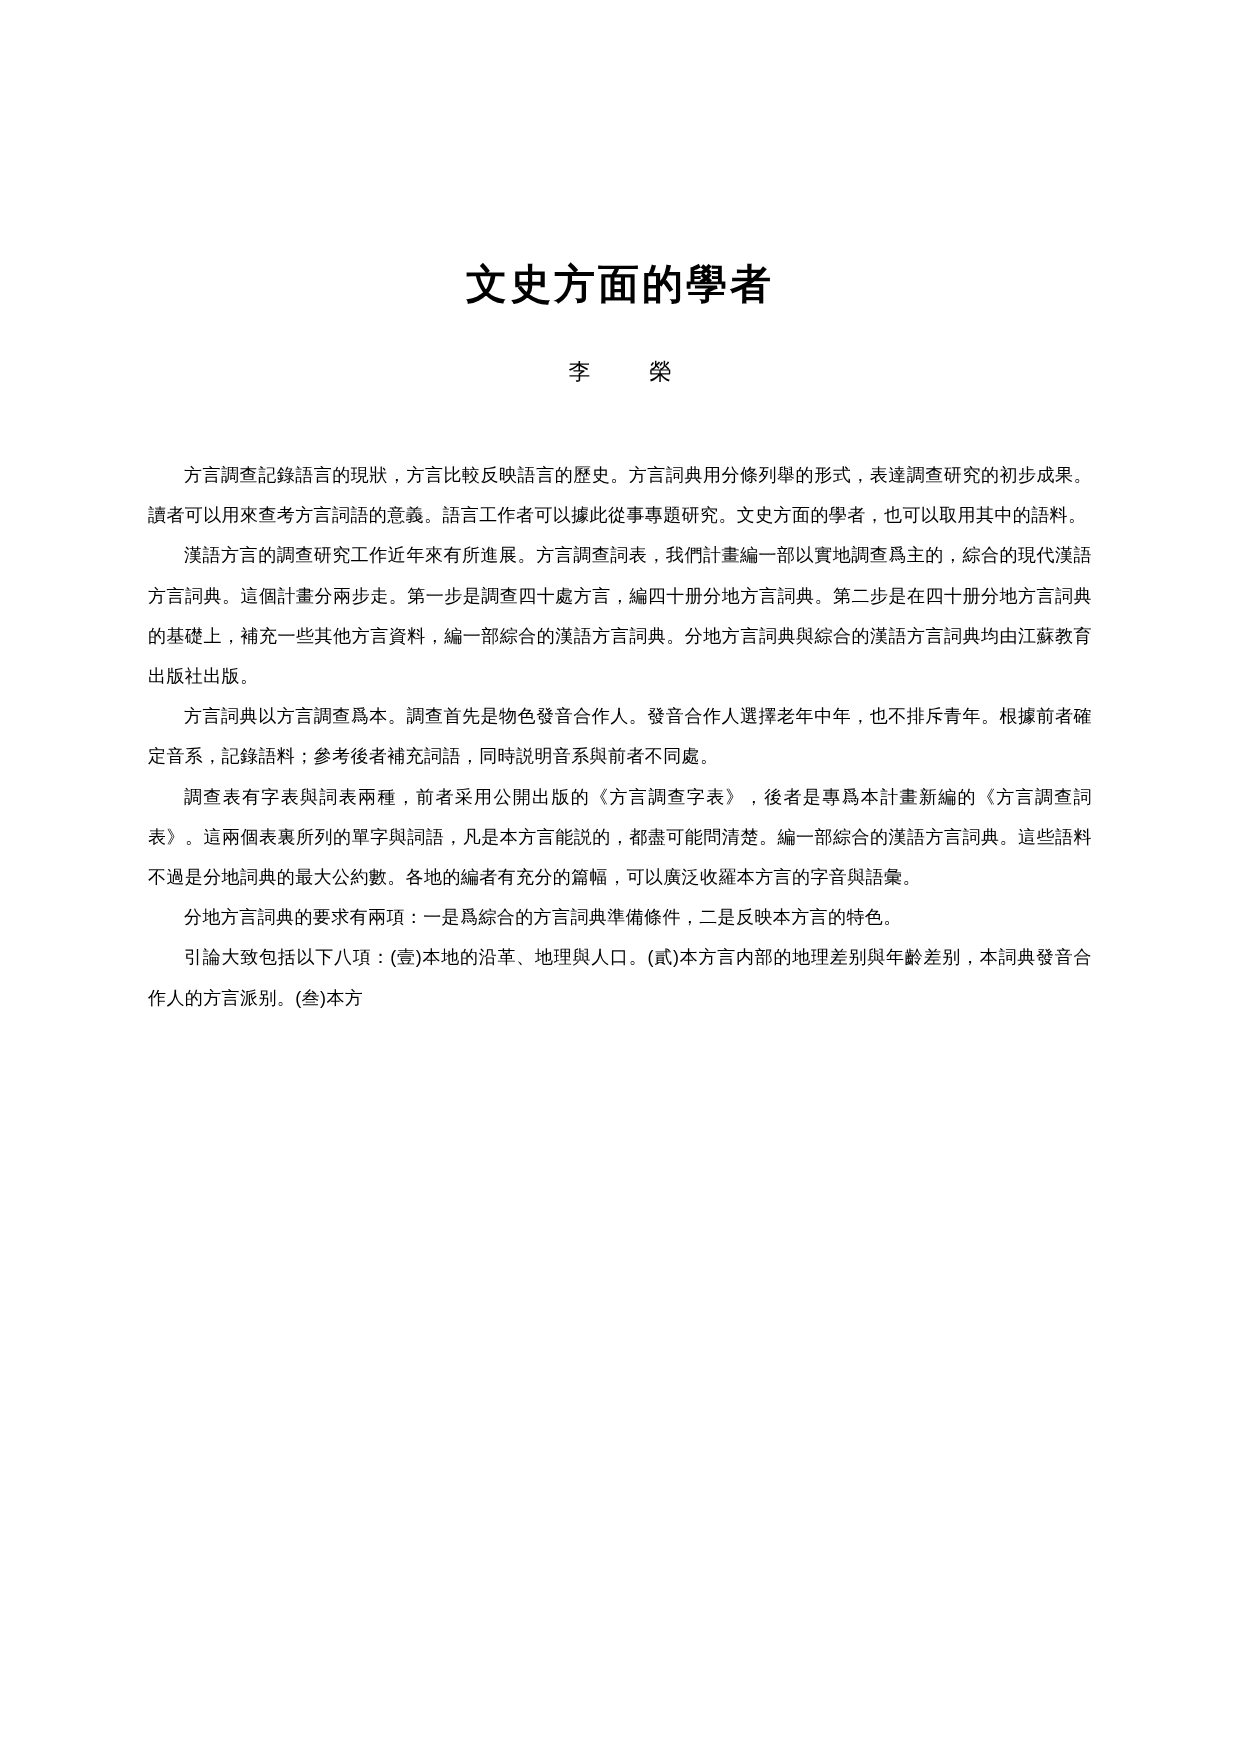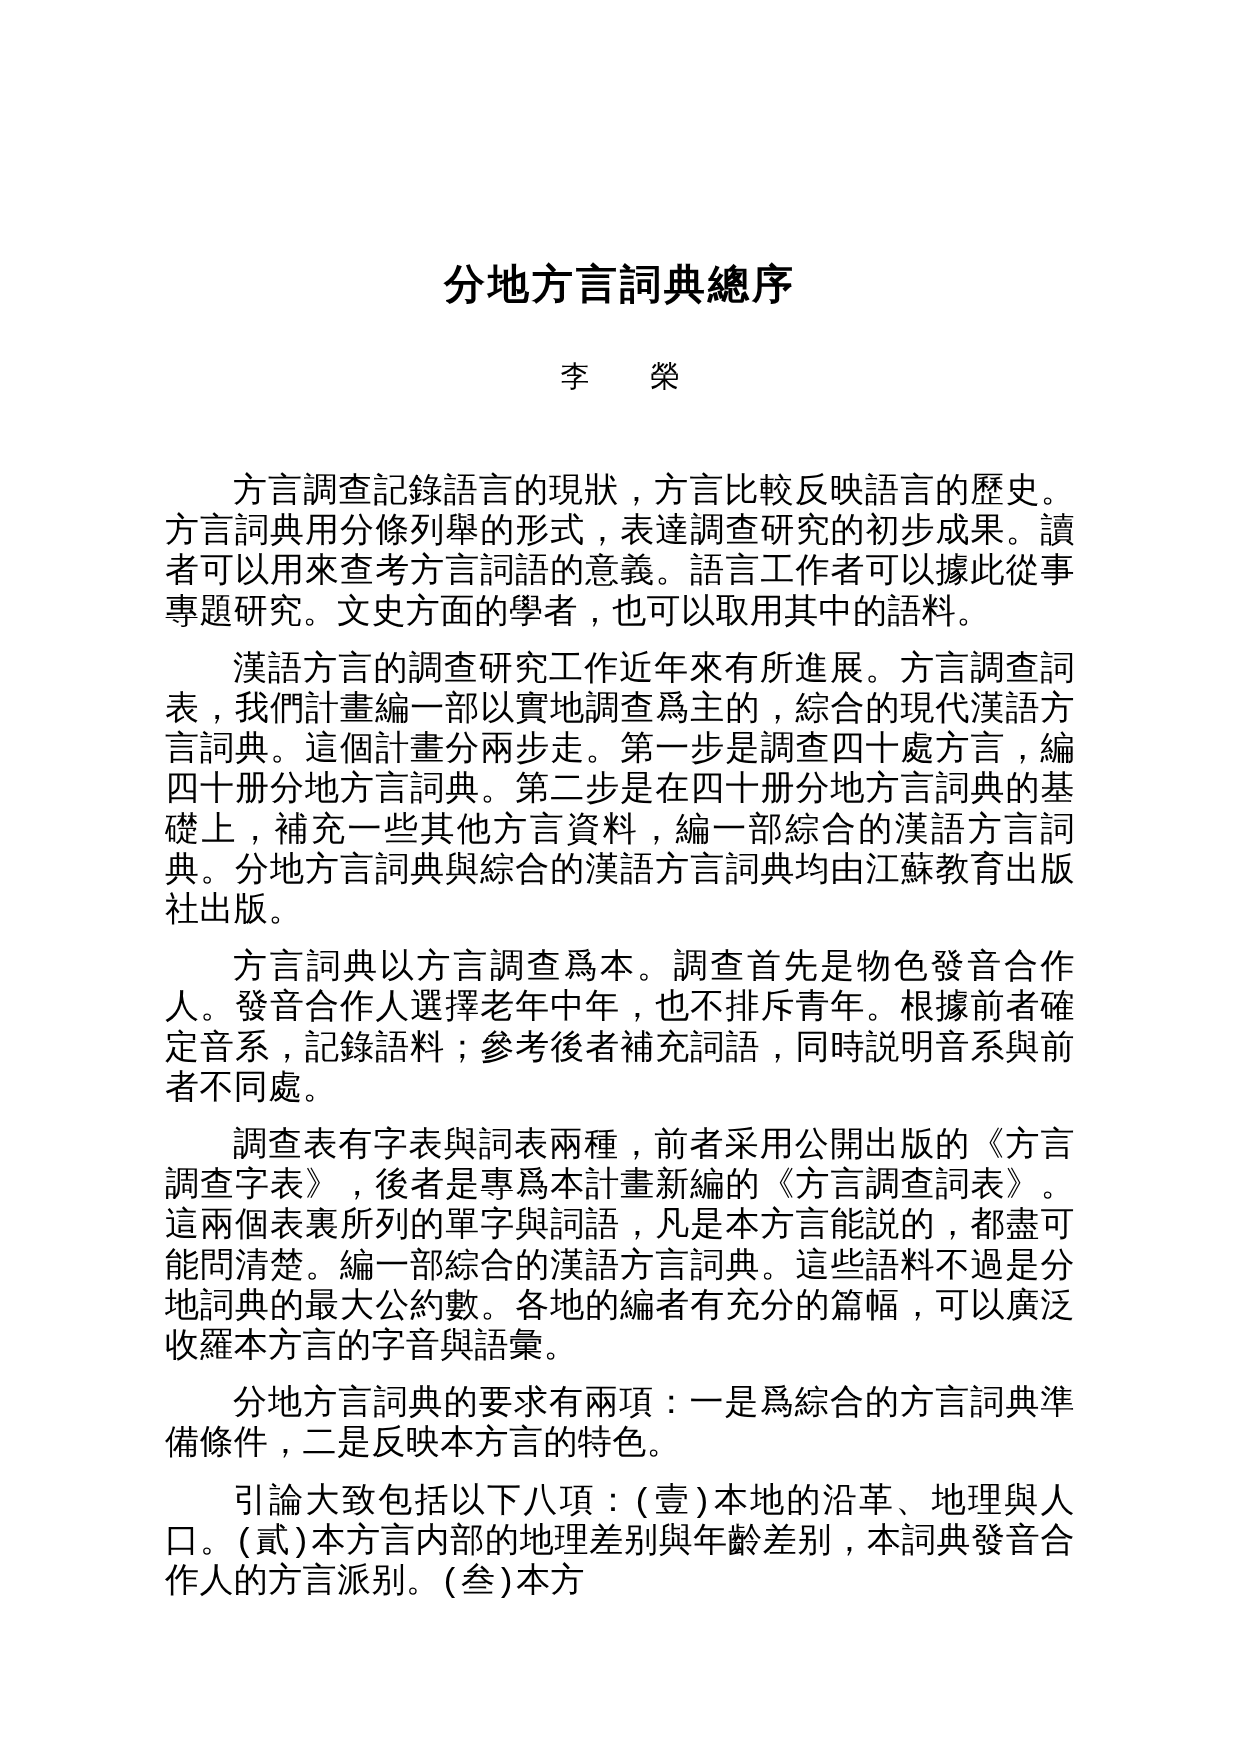--- a/index.html
+++ b/index.html
@@ -36,63 +36,63 @@
     font-weight: 700;
     font-family: "DejaVu Serif", "Liberation Serif", serif;
   }
 
   .doc-author {
     position: absolute;
     left: 0;
     right: 0;
     top: 358px;
     text-align: center;
-    font-size: 29px;
+    font-size: 22px;
     line-height: 1.25;
     letter-spacing: 26px;
     
     text-indent: 26px;
     font-weight: 400;
     font-family: "DejaVu Serif", "Liberation Serif", serif;
   }
 
   
   .doc-body {
     position: absolute;
     left: 148px;
     top: 455px;
     width: 944px;
   }
 
   .doc-para {
-    margin: 17px;
-    font-size: 34px;
+    margin: 0;
+    font-size: 18px;
     line-height: 40.2px;
     text-align: justify;
     text-align-last: left;
     text-justify: inter-character;
     letter-spacing: 0.4px;
     text-indent: 2em;
     word-break: break-all;
-    font-family: Liberation Mono, monospace;
+    font-family: Liberation Sans, sans-serif;
   }
 
   
   .doc-title,
   .doc-author,
   .doc-para {
     -webkit-font-smoothing: none;
   }
 </style>
 </head>
 <body>
 
 <div id="page">
 
-  <h1 class="doc-title">分地方言詞典總序</h1>
+  <h1 class="doc-title">文史方面的學者</h1>
 
   <div class="doc-author">李 榮</div>
 
   <div class="doc-body">
     <p class="doc-para">方言調查記錄語言的現狀，方言比較反映語言的歷史。方言詞典用分條列舉的形式，表達調查研究的初步成果。讀者可以用來查考方言詞語的意義。語言工作者可以據此從事專題研究。文史方面的學者，也可以取用其中的語料。</p>
     <p class="doc-para">漢語方言的調查研究工作近年來有所進展。方言調查詞表，我們計畫編一部以實地調查爲主的，綜合的現代漢語方言詞典。這個計畫分兩步走。第一步是調查四十處方言，編四十册分地方言詞典。第二步是在四十册分地方言詞典的基礎上，補充一些其他方言資料，編一部綜合的漢語方言詞典。分地方言詞典與綜合的漢語方言詞典均由江蘇教育出版社出版。</p>
     <p class="doc-para">方言詞典以方言調查爲本。調查首先是物色發音合作人。發音合作人選擇老年中年，也不排斥青年。根據前者確定音系，記錄語料；參考後者補充詞語，同時説明音系與前者不同處。</p>
     <p class="doc-para">調查表有字表與詞表兩種，前者采用公開出版的《方言調查字表》，後者是專爲本計畫新編的《方言調查詞表》。這兩個表裏所列的單字與詞語，凡是本方言能説的，都盡可能問清楚。編一部綜合的漢語方言詞典。這些語料不過是分地詞典的最大公約數。各地的編者有充分的篇幅，可以廣泛收羅本方言的字音與語彙。</p>
     <p class="doc-para">分地方言詞典的要求有兩項：一是爲綜合的方言詞典準備條件，二是反映本方言的特色。</p>
     <p class="doc-para">引論大致包括以下八項：(壹)本地的沿革、地理與人口。(貳)本方言内部的地理差别與年齡差别，本詞典發音合作人的方言派别。(叁)本方</p>

